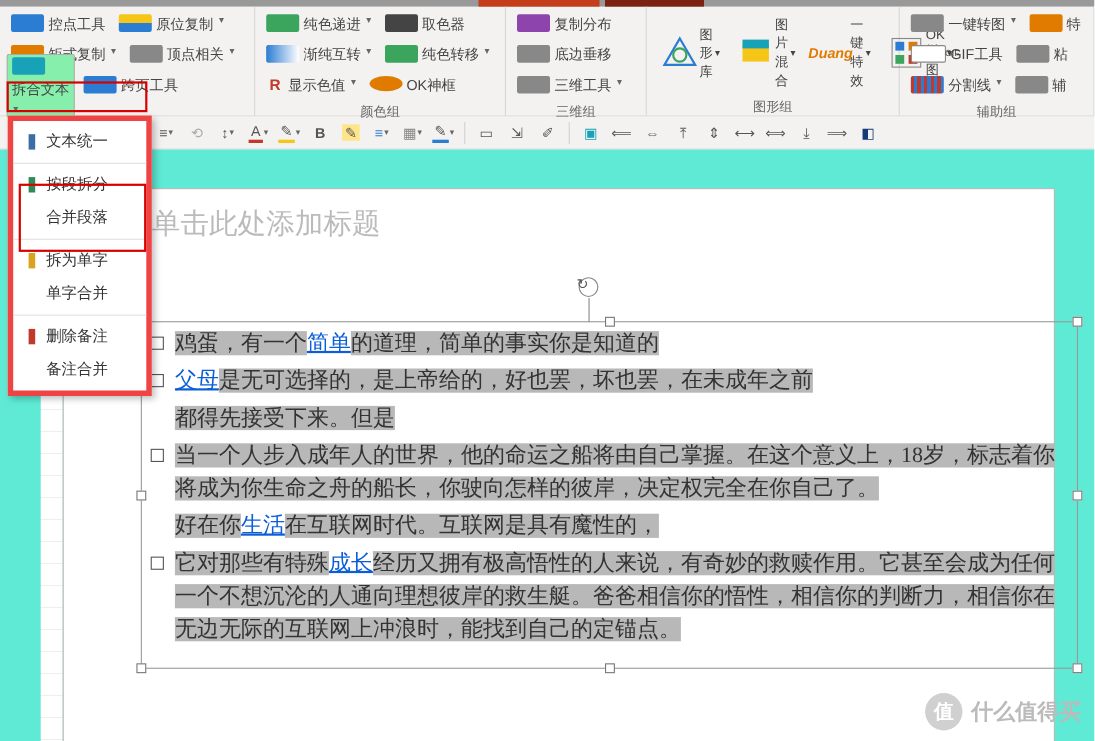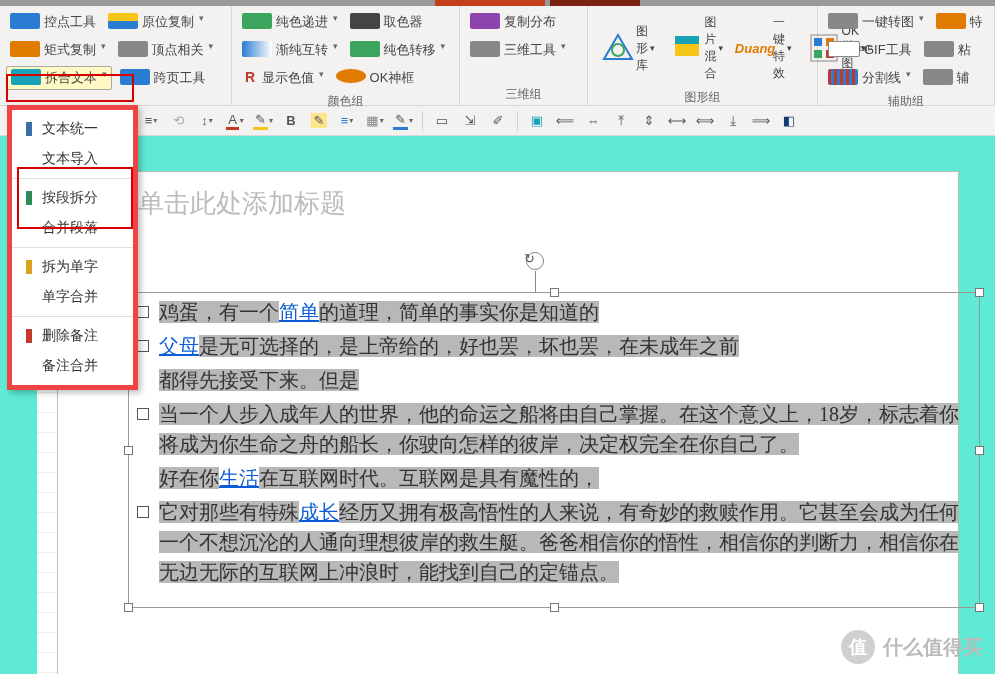--- a/index.html
+++ b/index.html
@@ -177,21 +177,21 @@
             <span>矩式复制</span>
             <span class="drop">▾</span>
           </div>
         <div class="rbtn">
             <span class="ic ic-gray"></span>
             <span>顶点相关</span>
             <span class="drop">▾</span>
           </div>
       </div>
       <div class="ribbon-row">
-        <div class="rbtn" style="background:#fef9c3;border:1px solid #aaa;">
+        <div class="rbtn" style="background:#86efac;border:1px solid #aaa;flex-direction:column;">
             <span class="ic ic-teal"></span>
             <span>拆合文本</span>
             <span class="drop">▾</span>
           </div>
         <div class="rbtn">
             <span class="ic ic-blue"></span>
             <span>跨页工具</span>
           </div>
       </div>
     </div>
@@ -237,20 +237,26 @@
     </div>
     <div class="group-label">颜色组</div>
   </div>
 
   <div class="ribbon-group" style="width:128px">
     <div class="ribbon-group-rows" style="flex:1">
       <div class="ribbon-row">
           <div class="rbtn">
             <span class="ic ic-purple"></span>
             <span>复制分布</span>
+          </div>
+        </div>
+      <div class="ribbon-row">
+          <div class="rbtn">
+            <span class="ic ic-gray"></span>
+            <span>底边垂移</span>
           </div>
         </div>
       <div class="ribbon-row">
           <div class="rbtn">
             <span class="ic ic-gray"></span>
             <span>三维工具</span>
             <span class="drop">▾</span>
           </div>
         </div>
     </div>
@@ -379,24 +385,20 @@
   <div class="tb">⤓</div>
   <div class="tb">⟹</div>
   <div class="tb" style="color:#153a7a">◧</div>
 </div>
 
 <div class="dropdown">
   <div class="item">
       <span class="mark b1"></span>
       <span>文本统一</span>
     </div>
-  <div class="item">
-      <span style="width:6px"></span>
-      <span>文本导入</span>
-    </div>
   <div class="sep"></div>
   <div class="item">
       <span class="mark b2"></span>
       <span>按段拆分</span>
     </div>
   <div class="item">
       <span style="width:6px"></span>
       <span>合并段落</span>
     </div>
   <div class="sep"></div>

